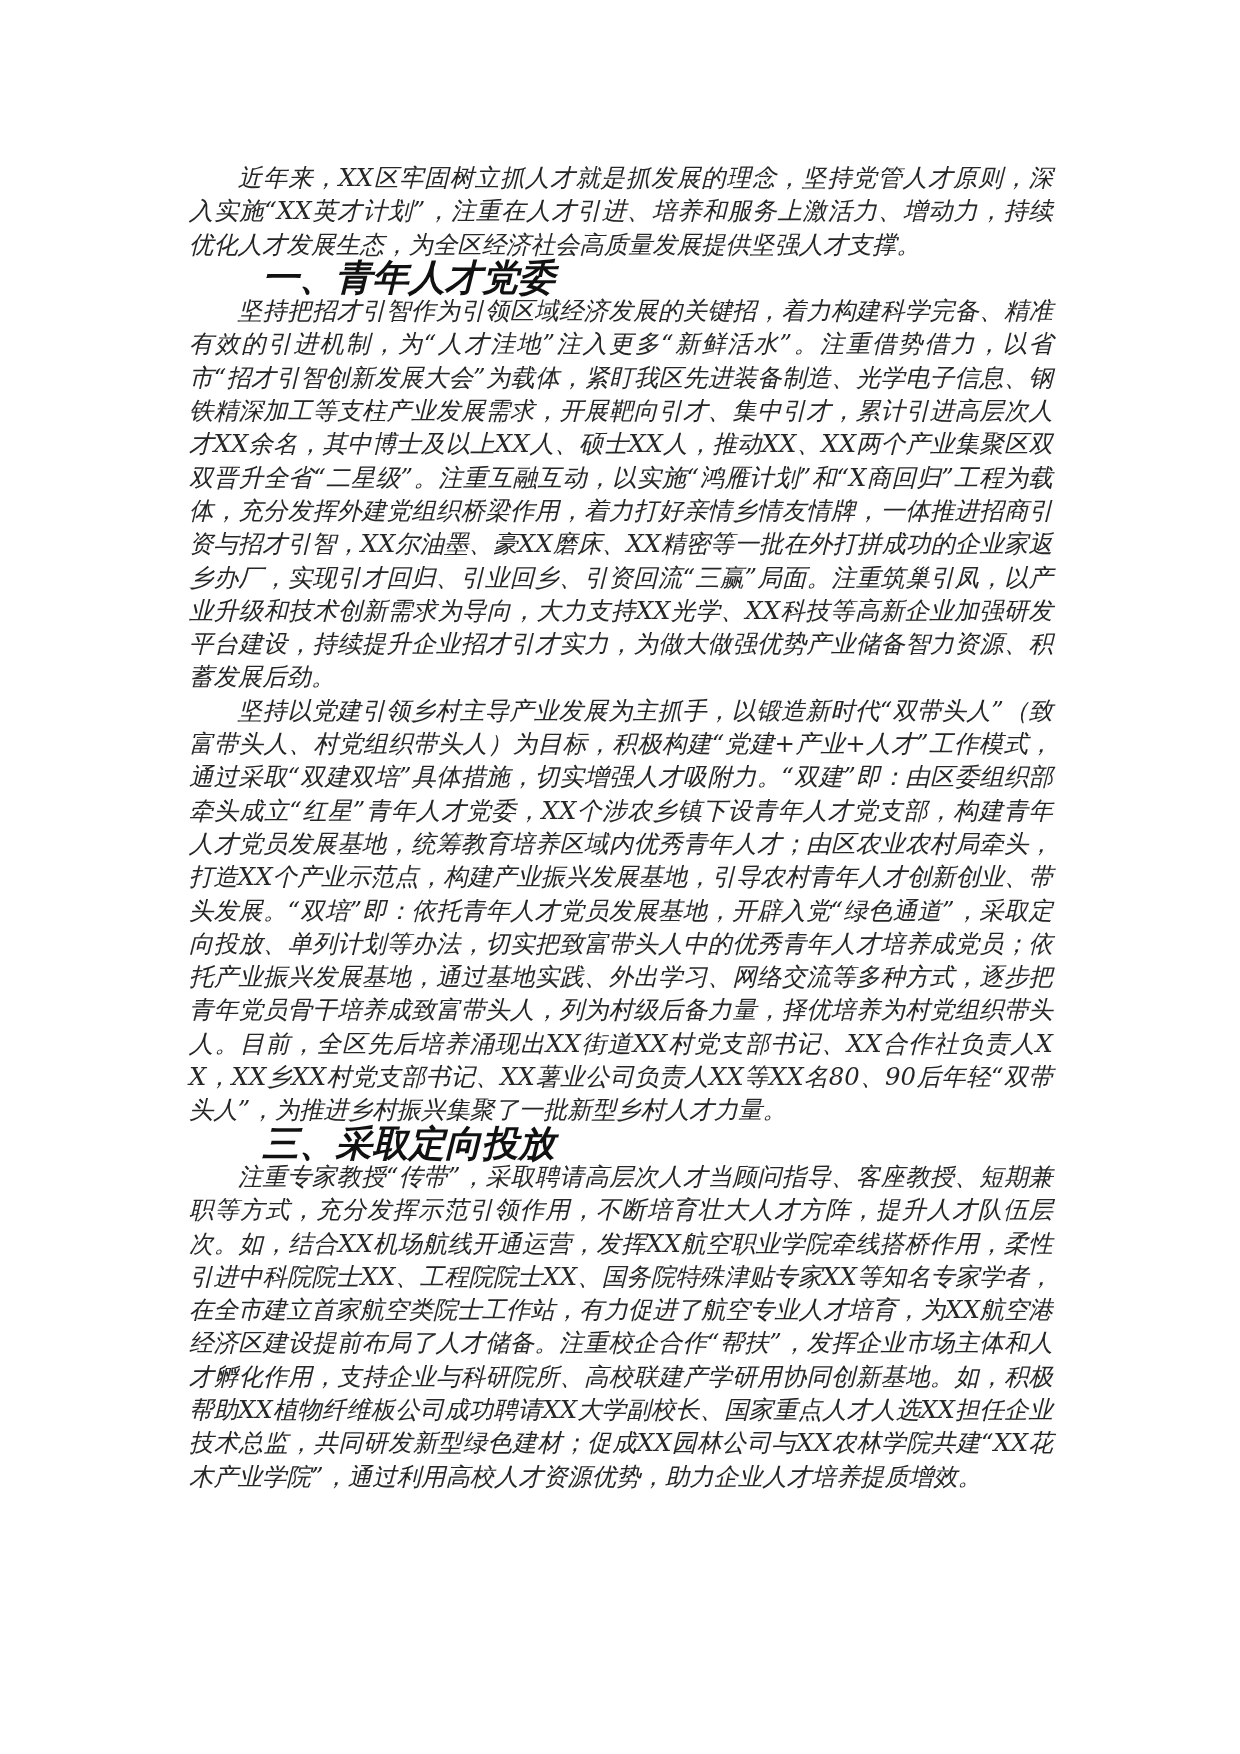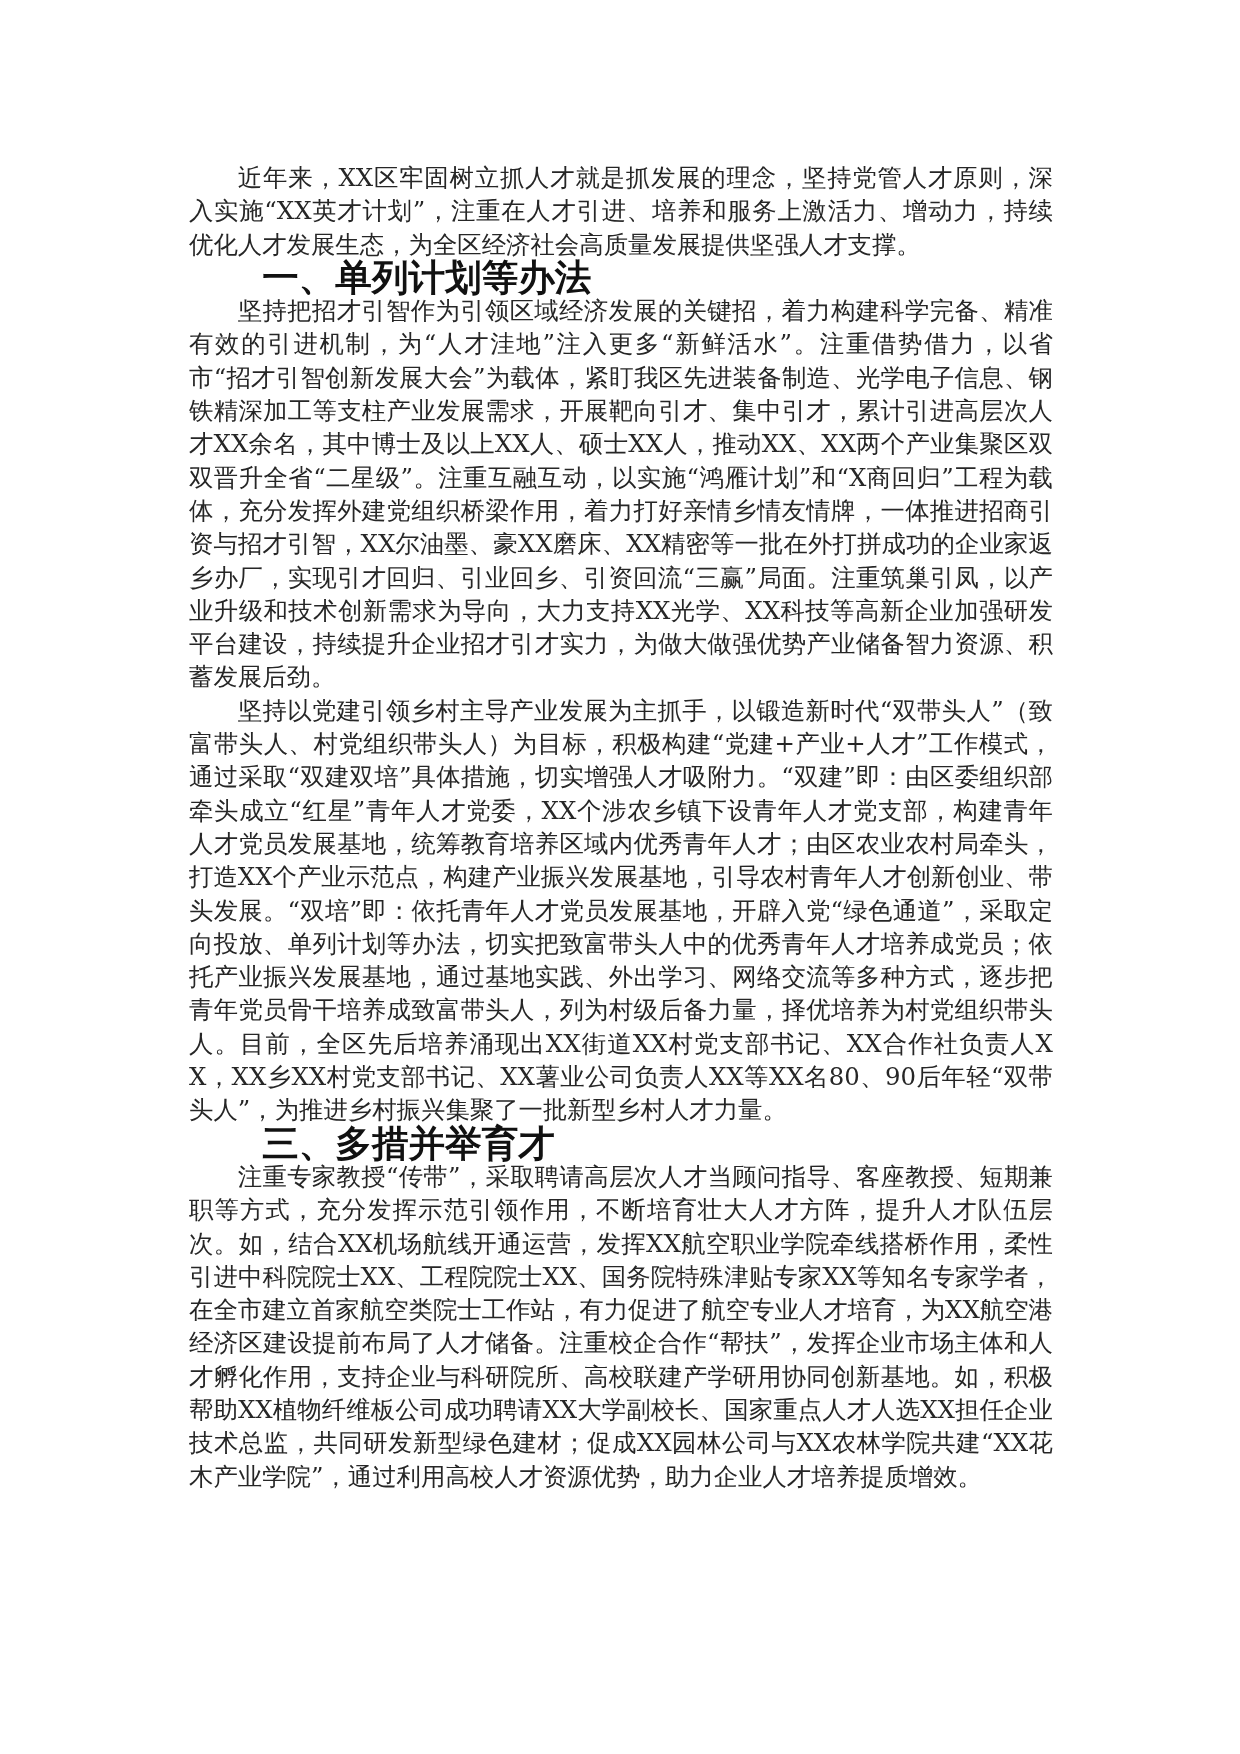--- a/index.html
+++ b/index.html
@@ -18,39 +18,40 @@
       left: 189px;
       top: 161px;
       width: 864px;
       font-family: "DejaVu Serif", "Liberation Serif", serif;
       font-size: 24.4px;
       line-height: 33.3px;
       color: #262626;
       text-align: justify;
       text-justify: inter-character;
       word-break: break-all;
+      font-style: italic;
     }
     .para {
       margin: 0;
       text-indent: 2em;
     }
     .heading {
       margin: 0;
       text-indent: 2em;
       font-family: "DejaVu Sans", "Liberation Sans", sans-serif;
       font-weight: bold;
       color: #111111;
     }
   </style>
 </head>
 <body>
 
 <div class="page">
   <p class="para">近年来，XX区牢固树立抓人才就是抓发展的理念，坚持党管人才原则，深入实施“XX英才计划”，注重在人才引进、培养和服务上激活力、增动力，持续优化人才发展生态，为全区经济社会高质量发展提供坚强人才支撑。</p>
 
-  <h2 class="heading">一、单列计划等办法</h2>
+  <h2 class="heading">一、青年人才党委</h2>
   <p class="para">坚持把招才引智作为引领区域经济发展的关键招，着力构建科学完备、精准有效的引进机制，为“人才洼地”注入更多“新鲜活水”。注重借势借力，以省市“招才引智创新发展大会”为载体，紧盯我区先进装备制造、光学电子信息、钢铁精深加工等支柱产业发展需求，开展靶向引才、集中引才，累计引进高层次人才XX余名，其中博士及以上XX人、硕士XX人，推动XX、XX两个产业集聚区双双晋升全省“二星级”。注重互融互动，以实施“鸿雁计划”和“X商回归”工程为载体，充分发挥外建党组织桥梁作用，着力打好亲情乡情友情牌，一体推进招商引资与招才引智，XX尔油墨、豪XX磨床、XX精密等一批在外打拼成功的企业家返乡办厂，实现引才回归、引业回乡、引资回流“三赢”局面。注重筑巢引凤，以产业升级和技术创新需求为导向，大力支持XX光学、XX科技等高新企业加强研发平台建设，持续提升企业招才引才实力，为做大做强优势产业储备智力资源、积蓄发展后劲。</p>
 
   <p class="para">坚持以党建引领乡村主导产业发展为主抓手，以锻造新时代“双带头人”（致富带头人、村党组织带头人）为目标，积极构建“党建+产业+人才”工作模式，通过采取“双建双培”具体措施，切实增强人才吸附力。“双建”即：由区委组织部牵头成立“红星”青年人才党委，XX个涉农乡镇下设青年人才党支部，构建青年人才党员发展基地，统筹教育培养区域内优秀青年人才；由区农业农村局牵头，打造XX个产业示范点，构建产业振兴发展基地，引导农村青年人才创新创业、带头发展。“双培”即：依托青年人才党员发展基地，开辟入党“绿色通道”，采取定向投放、单列计划等办法，切实把致富带头人中的优秀青年人才培养成党员；依托产业振兴发展基地，通过基地实践、外出学习、网络交流等多种方式，逐步把青年党员骨干培养成致富带头人，列为村级后备力量，择优培养为村党组织带头人。目前，全区先后培养涌现出XX街道XX村党支部书记、XX合作社负责人XX，XX乡XX村党支部书记、XX薯业公司负责人XX等XX名80、90后年轻“双带头人”，为推进乡村振兴集聚了一批新型乡村人才力量。</p>
 
-  <h2 class="heading">三、多措并举育才</h2>
+  <h2 class="heading">三、采取定向投放</h2>
   <p class="para">注重专家教授“传带”，采取聘请高层次人才当顾问指导、客座教授、短期兼职等方式，充分发挥示范引领作用，不断培育壮大人才方阵，提升人才队伍层次。如，结合XX机场航线开通运营，发挥XX航空职业学院牵线搭桥作用，柔性引进中科院院士XX、工程院院士XX、国务院特殊津贴专家XX等知名专家学者，在全市建立首家航空类院士工作站，有力促进了航空专业人才培育，为XX航空港经济区建设提前布局了人才储备。注重校企合作“帮扶”，发挥企业市场主体和人才孵化作用，支持企业与科研院所、高校联建产学研用协同创新基地。如，积极帮助XX植物纤维板公司成功聘请XX大学副校长、国家重点人才人选XX担任企业技术总监，共同研发新型绿色建材；促成XX园林公司与XX农林学院共建“XX花木产业学院”，通过利用高校人才资源优势，助力企业人才培养提质增效。</p>
 </div>
 
 </body></html>

